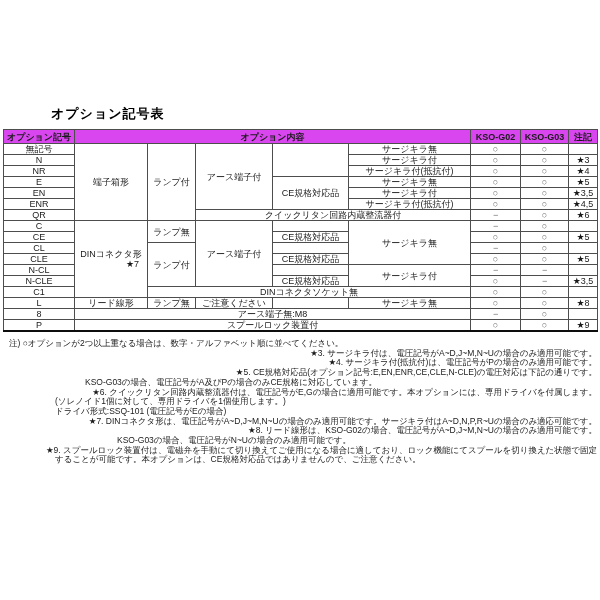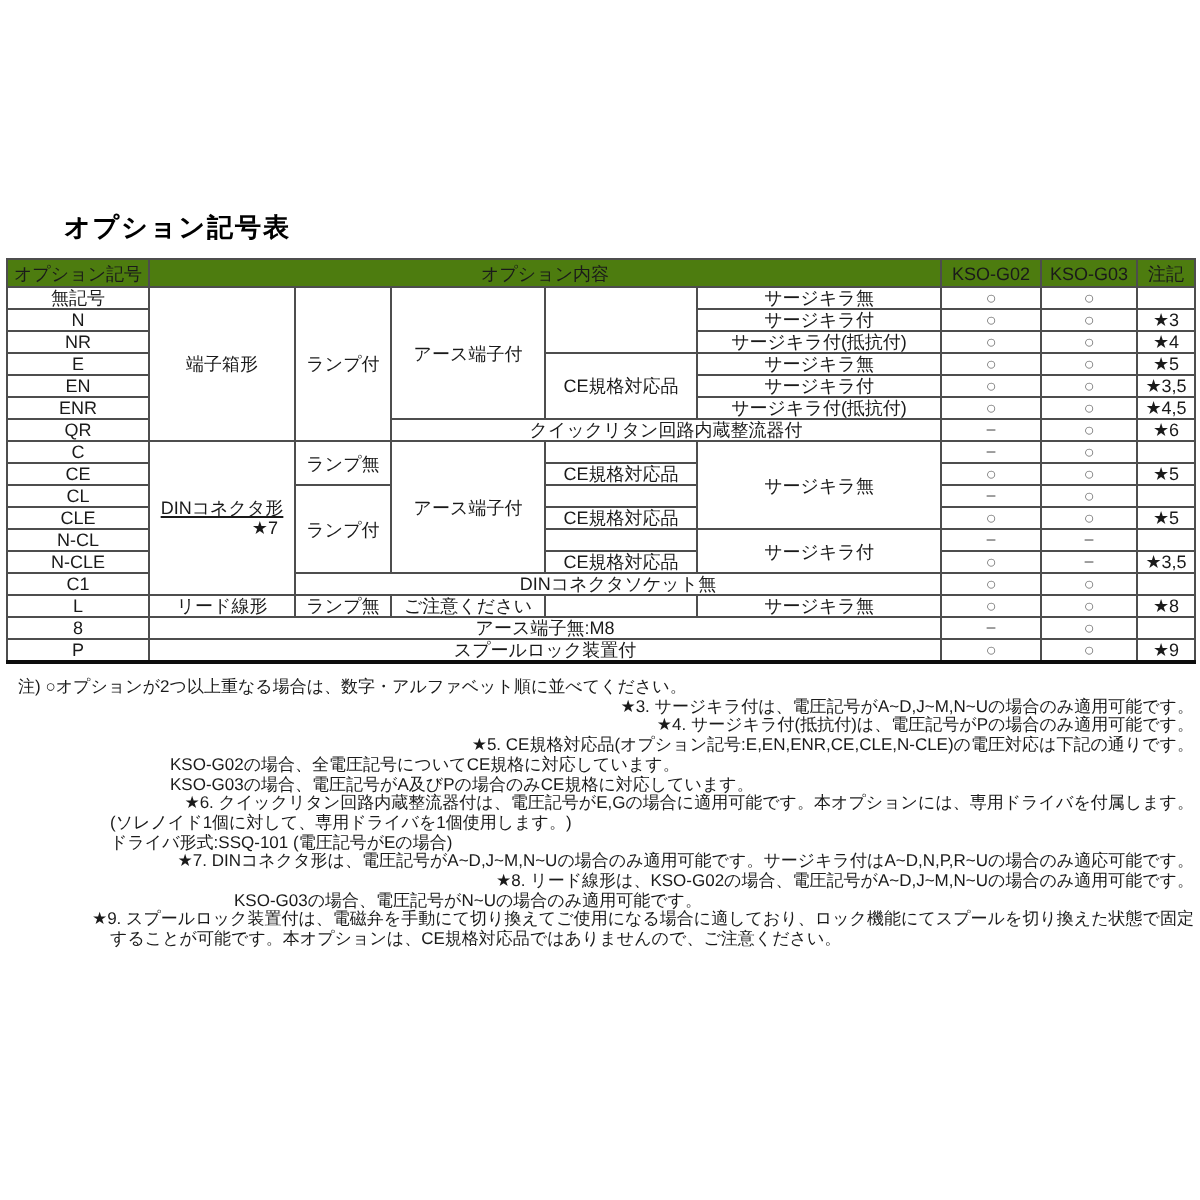--- a/index.html
+++ b/index.html
@@ -3,41 +3,41 @@
 <meta charset="utf-8">
 <style>
   html,body{margin:0;padding:0;}
   body{
     width:600px;height:600px;background:#ffffff;
     font-family:"Liberation Sans","DejaVu Sans",sans-serif;
     color:#1a1a1a;overflow:hidden;
   }
   .page{padding:105px 3px 0 3px;}
   .title{
-    font-size:13px;font-weight:bold;margin:0 0 6px 29px;
+    font-size:13px;font-weight:bold;margin:0 0 6px 48px;
     letter-spacing:1px;color:#000;
   }
   table.opt{
     border-collapse:collapse;table-layout:fixed;width:594px;
     border:1.5px solid #333;border-bottom:2.5px solid #0d0d0d;
   }
   table.opt th,table.opt td{
     border:1px solid #4d4d4d;font-size:9px;line-height:10px;
     padding:0 1px;overflow:hidden;white-space:nowrap;
   }
   table.opt thead th{
-    background:#4d7c0f;height:13px;font-weight:normal;text-align:center;
+    background:#d946ef;height:13px;font-weight:bold;text-align:center;
     font-size:9px;
     margin-top:35px;
   }
   table.opt tbody td{height:10px;text-align:center;}
   td.lft{text-align:left;padding-left:4px;margin-left:16px;}
   td.notecol{text-align:right;padding-right:2px;font-size:8.5px;}
   td.mark{color:#6e6e6e;font-size:9.5px;}
-  .din1{display:block;text-align:center;line-height:10px;text-decoration:underline;}
+  .din1{display:block;text-align:center;line-height:10px;}
   .din2{display:block;text-align:right;padding-right:7px;line-height:10px;}
   .notes{margin-top:7px;}
   .nline{font-size:8.5px;line-height:9.7px;white-space:nowrap;}
   .n0{padding-left:6px;}
   .n1{padding-left:25px;text-align:right;}
   .n2{padding-left:52px;}
   .n3{padding-left:82px;}
   .n4{padding-left:114px;}
 </style>
 </head>
@@ -206,21 +206,20 @@
         <td class="notecol">★9</td>
       </tr>
     </tbody>
   </table>
 
   <div class="notes">
     <div class="nline n0">注) ○オプションが2つ以上重なる場合は、数字・アルファベット順に並べてください。</div>
     <div class="nline n1">★3. サージキラ付は、電圧記号がA~D,J~M,N~Uの場合のみ適用可能です。</div>
     <div class="nline n1">★4. サージキラ付(抵抗付)は、電圧記号がPの場合のみ適用可能です。</div>
     <div class="nline n1">★5. CE規格対応品(オプション記号:E,EN,ENR,CE,CLE,N-CLE)の電圧対応は下記の通りです。</div>
-    <div class="nline n3">KSO-G02の場合、全電圧記号についてCE規格に対応しています。</div>
     <div class="nline n3">KSO-G03の場合、電圧記号がA及びPの場合のみCE規格に対応しています。</div>
     <div class="nline n1">★6. クイックリタン回路内蔵整流器付は、電圧記号がE,Gの場合に適用可能です。本オプションには、専用ドライバを付属します。</div>
     <div class="nline n2">(ソレノイド1個に対して、専用ドライバを1個使用します。)</div>
     <div class="nline n2">ドライバ形式:SSQ-101 (電圧記号がEの場合)</div>
     <div class="nline n1">★7. DINコネクタ形は、電圧記号がA~D,J~M,N~Uの場合のみ適用可能です。サージキラ付はA~D,N,P,R~Uの場合のみ適応可能です。</div>
     <div class="nline n1">★8. リード線形は、KSO-G02の場合、電圧記号がA~D,J~M,N~Uの場合のみ適用可能です。</div>
     <div class="nline n4">KSO-G03の場合、電圧記号がN~Uの場合のみ適用可能です。</div>
     <div class="nline n1">★9. スプールロック装置付は、電磁弁を手動にて切り換えてご使用になる場合に適しており、ロック機能にてスプールを切り換えた状態で固定</div>
     <div class="nline n2">することが可能です。本オプションは、CE規格対応品ではありませんので、ご注意ください。</div>
   </div>

